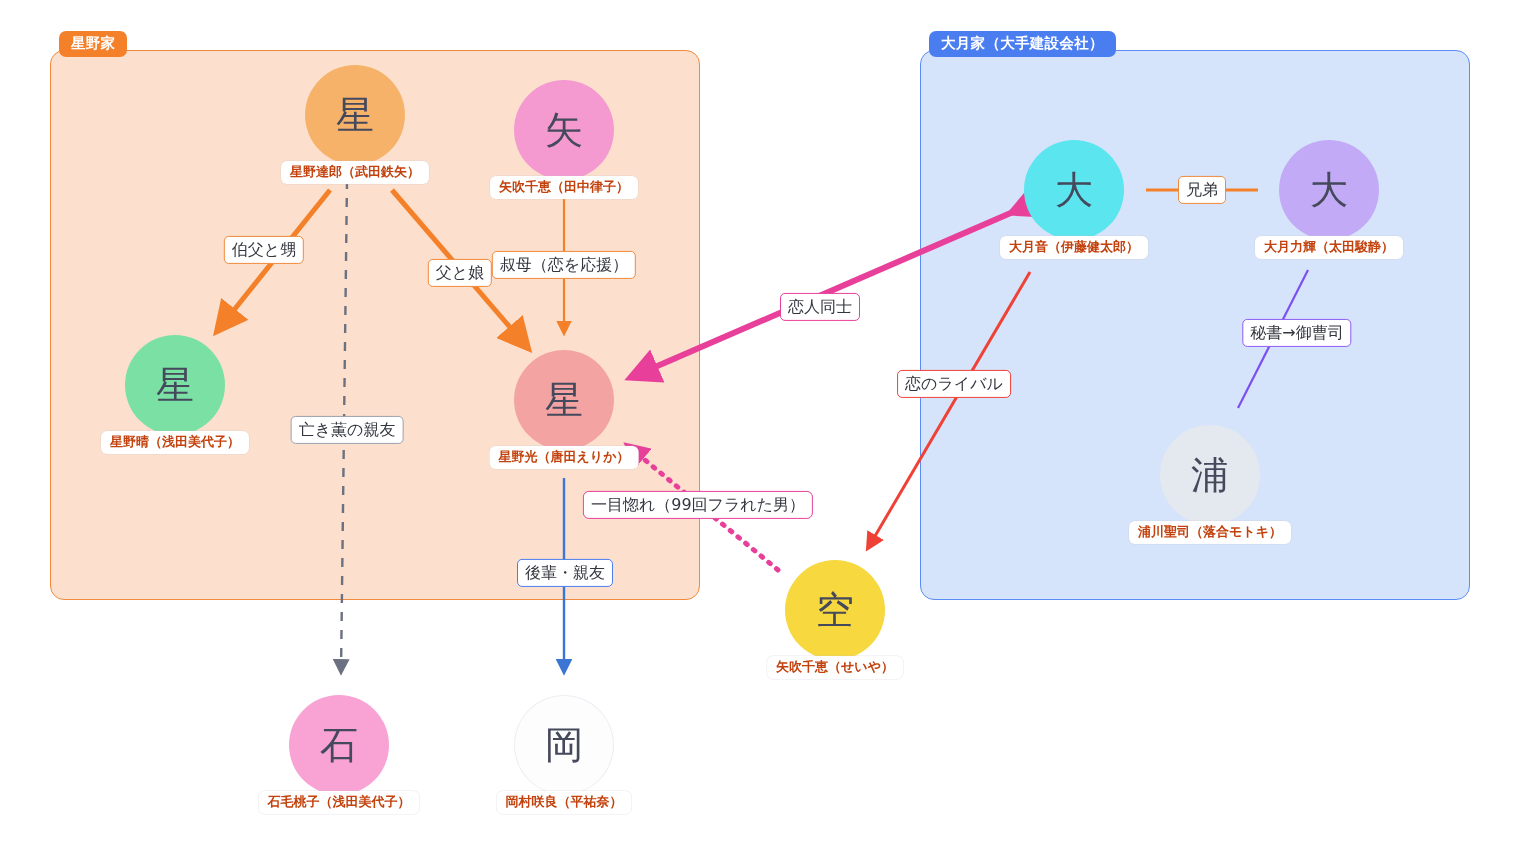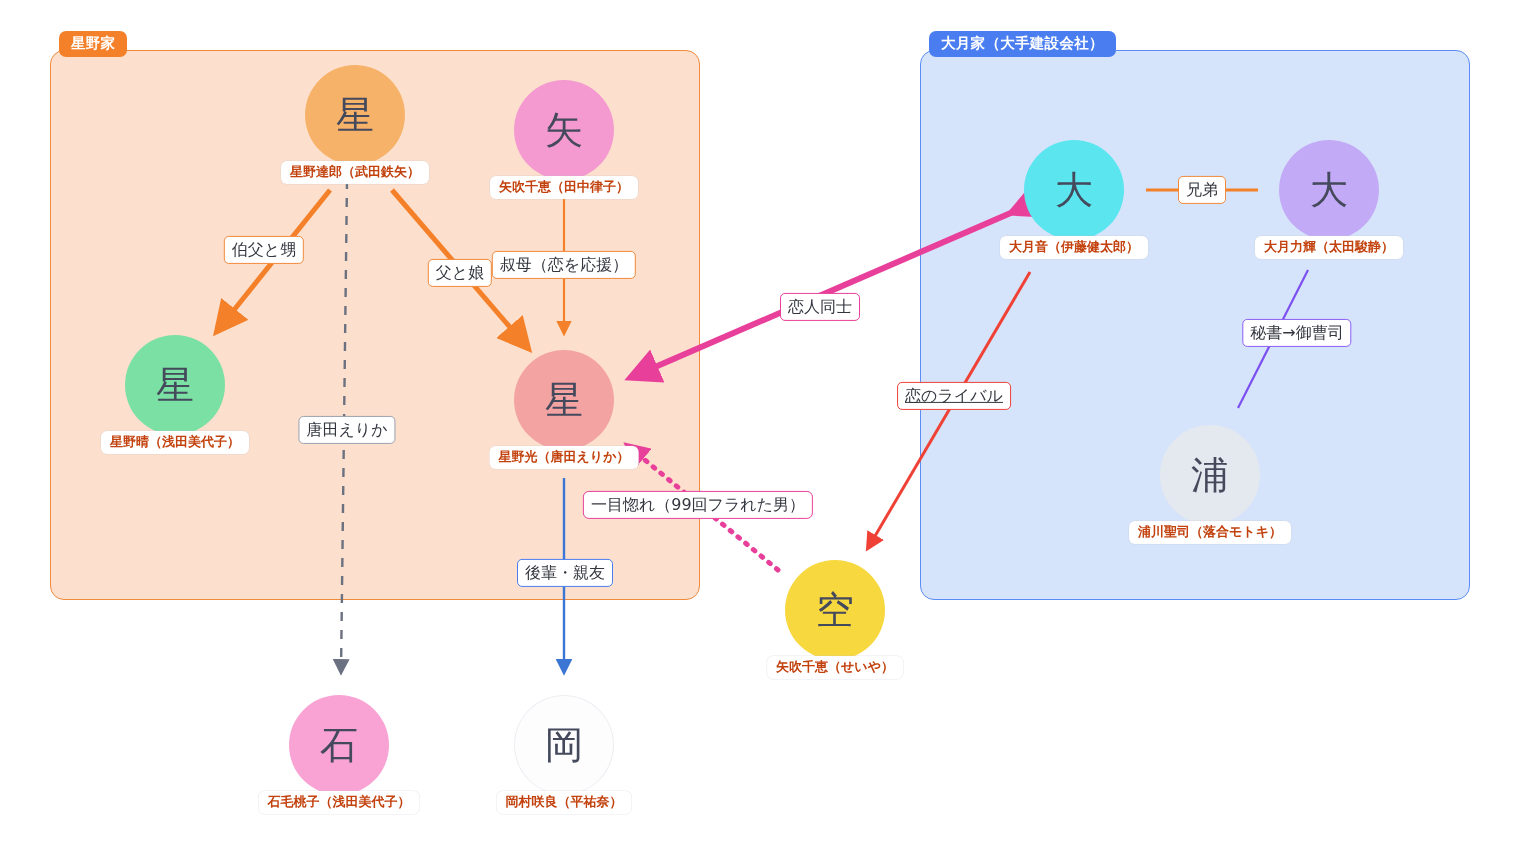--- a/index.html
+++ b/index.html
@@ -217,21 +217,21 @@
   </div>
 
   <div class="node" style="left:1160px; top:425px;">
     <div class="bubble" style="background:#e4e8ef;">浦</div>
     <div class="nlabel">浦川聖司（落合モトキ）</div>
   </div>
 
   <div class="elabel orange" style="left:264px; top:250px;">伯父と甥</div>
   <div class="elabel orange" style="left:460px; top:257px;margin-top:16px;">父と娘</div>
   <div class="elabel orange" style="left:564px; top:265px;">叔母（恋を応援）</div>
-  <div class="elabel gray" style="left:347px; top:430px;">唐田えりか</div>
+  <div class="elabel gray" style="left:347px; top:430px;">亡き薫の親友</div>
   <div class="elabel blue" style="left:565px; top:573px;">後輩・親友</div>
   <div class="elabel pink" style="left:820px; top:294px;margin-top:13px;">恋人同士</div>
   <div class="elabel pink" style="left:698px; top:505px;border-radius:6px;">一目惚れ（99回フラれた男）</div>
-  <div class="elabel red" style="left:954px; top:396px;text-decoration:underline;">恋のライバル</div>
+  <div class="elabel red" style="left:954px; top:384px;">恋のライバル</div>
   <div class="elabel orange" style="left:1202px; top:190px;">兄弟</div>
   <div class="elabel purple" style="left:1269px; top:333px;margin-left:28px;">秘書→御曹司</div>
 
 </div>
 
 </body></html>

